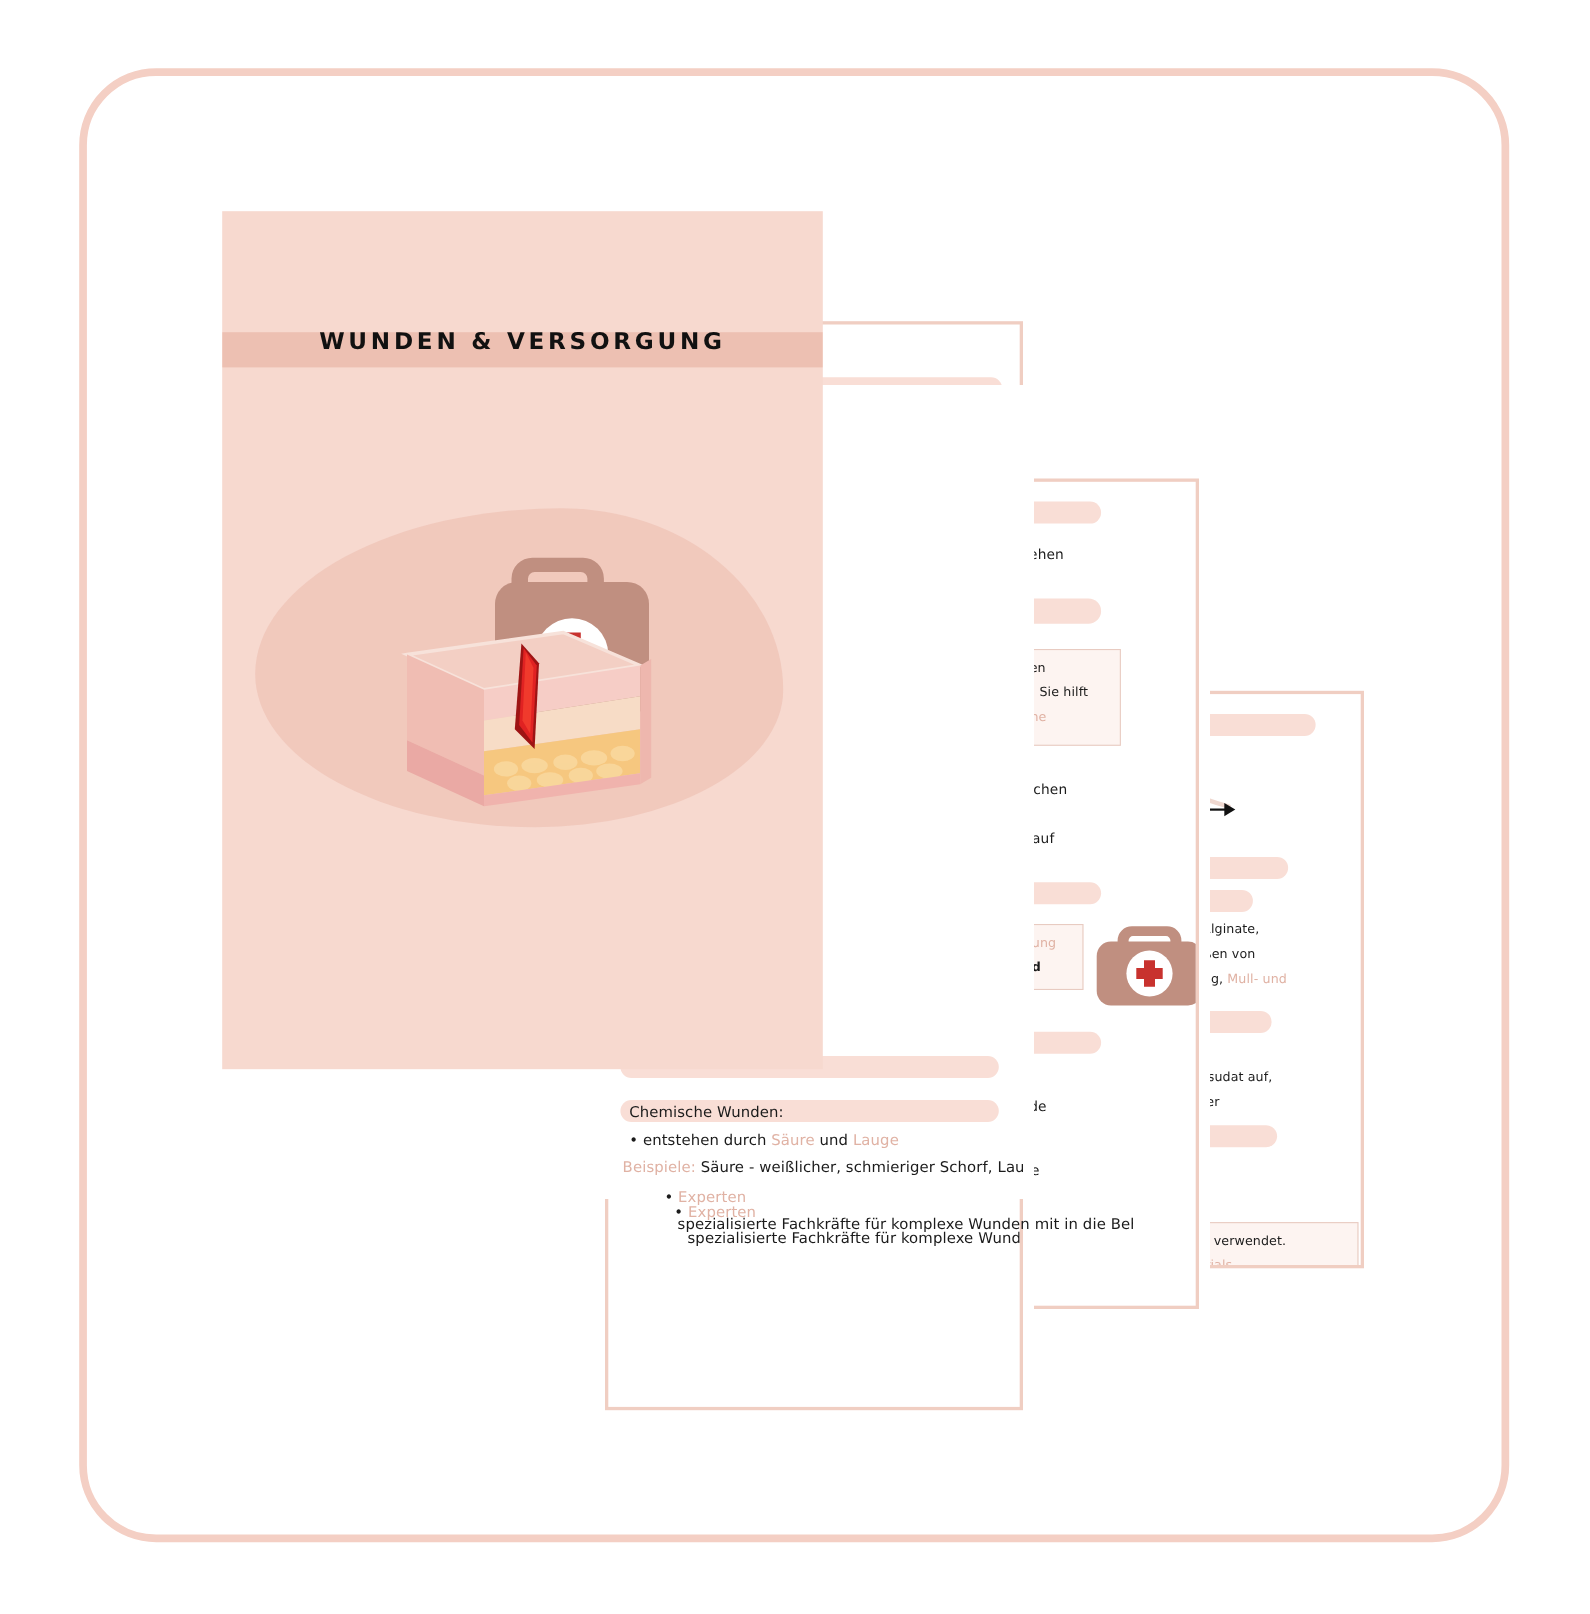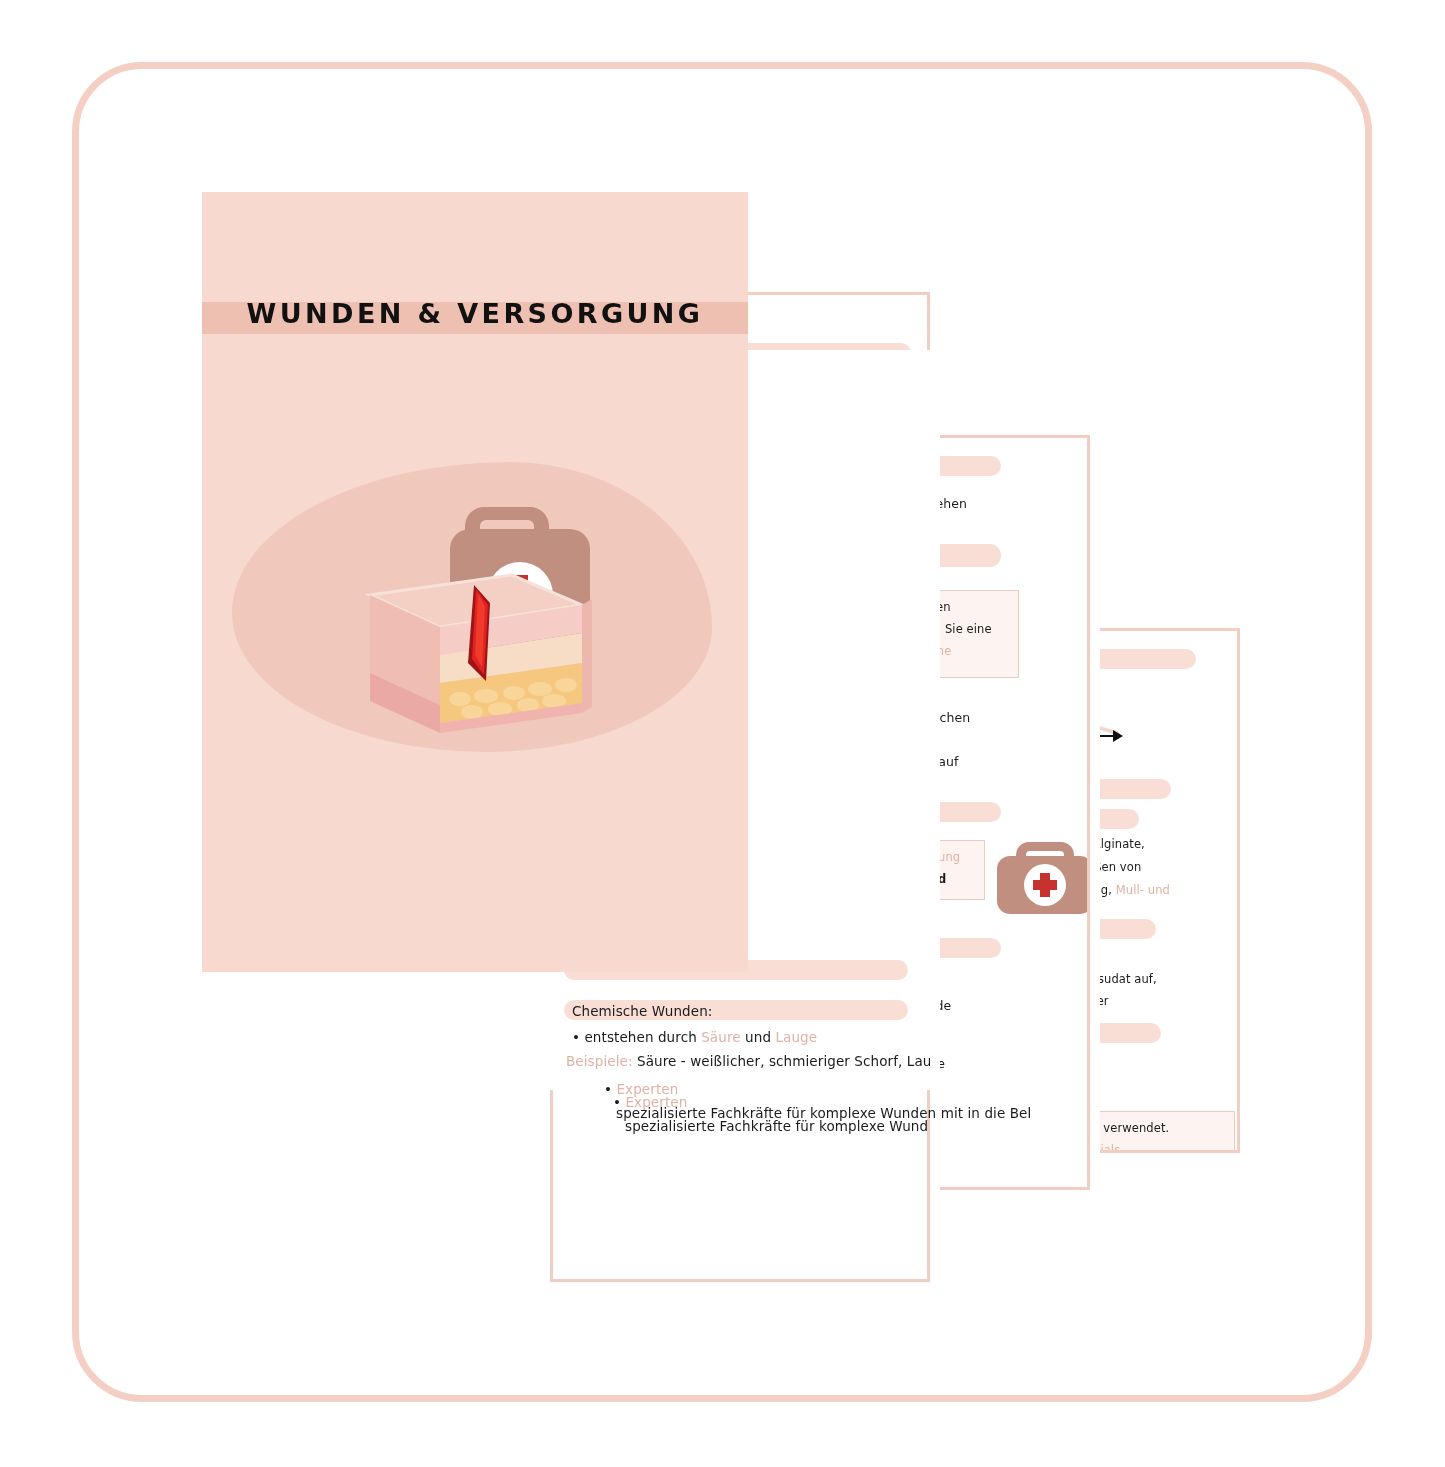--- a/index.html
+++ b/index.html
@@ -66,21 +66,21 @@
     background:#f7d9cf;overflow:hidden;
   }
   .cover-stripe{
     position:absolute;left:0;top:110px;width:100%;height:32px;
     background:#edc0b2;
   }
   .cover-title{
     position:absolute;left:0;top:106px;width:100%;
     text-align:center;color:#111111;
     font-family:"DejaVu Sans","Liberation Sans",sans-serif;
-    font-weight:bold;font-size:27px;letter-spacing:3.4px;
+    font-weight:bold;font-size:21px;letter-spacing:3.4px;
   }
   .cover-blob{
     position:absolute;left:30px;top:270px;width:480px;height:290px;
     background:#f0c6b8;opacity:.85;
     border-radius:58% 42% 47% 53% / 52% 57% 43% 48%;
   }
   .cover-art{position:absolute;left:60px;top:275px;width:430px;height:290px;}
   .cover-by{
     position:absolute;left:0;top:695px;width:100%;text-align:center;
     font-family:"DejaVu Sans","Liberation Sans",sans-serif;
@@ -156,21 +156,21 @@
     <div class="clip" style="left:0;top:0;width:100%;height:100%;">
 
       <div class="bar" style="left:10px;top:18px;width:168px;"></div>
 
       <div class="txt" style="left:8px;top:56px;">mer wieder aufgehen</div>
 
       <div class="bar tall" style="left:10px;top:106px;width:168px;"></div>
 
       <div class="note" style="left:14px;top:152px;width:182px;height:88px;">
         <div class="txt sm" style="left:8px;top:8px;">und des aktuellen</div>
-        <div class="txt sm" style="left:2px;top:30px;"><span class="hl">  </span><span class="hl">Dokumentation.</span><span> Sie eine</span></div>
+        <div class="txt sm" style="left:2px;top:30px;"><span class="hl">  </span><span class="hl">Dokumentation.</span><span> Sie hilft</span></div>
         <div class="txt sm hl" style="left:2px;top:52px;">chtungsspezifische</div>
         <div class="txt sm" style="left:8px;top:70px;">genutzt.</div>
       </div>
 
       <div class="txt" style="left:36px;top:270px;">Infektionszeichen</div>
       <div class="txt" style="left:36px;top:292px;">Schmerzen</div>
       <div class="txt" style="left:36px;top:314px;">Heilungsverlauf</div>
 
       <div class="bar" style="left:10px;top:364px;width:168px;"></div>
 

